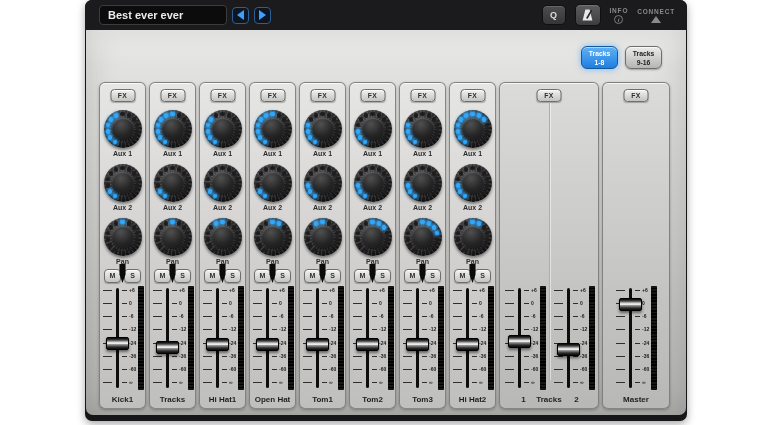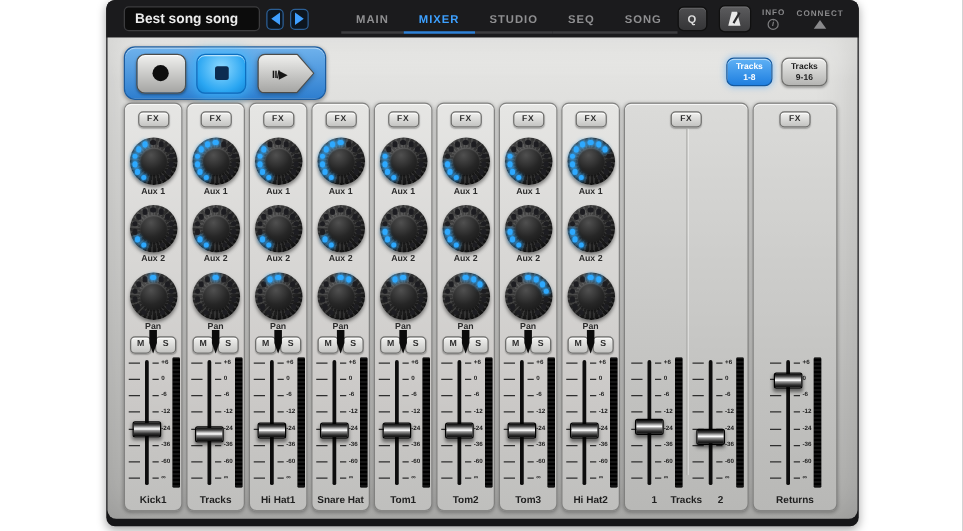--- a/index.html
+++ b/index.html
@@ -139,66 +139,47 @@
   .ret-name { position:absolute; bottom:4px; text-align:center;
               font-size:8px; font-weight:bold; color:#1f1f1f; }
 </style>
 </head>
 <body>
 
 <div class="page">
   <div class="app">
 
     <div class="topbar">
-      <div class="title-box">Best song song</div>
+      <div class="title-box">Best ever ever</div>
       <div class="nav-btn">
         <span class="tri left"></span>
       </div>
       <div class="nav-btn">
         <span class="tri right"></span>
       </div>
-      <div class="tabs">
-          <div class="tab">MAIN</div>
-          <div class="tab active">MIXER</div>
-          <div class="tab">STUDIO</div>
-          <div class="tab">SEQ</div>
-          <div class="tab">SONG</div>
-        </div>
       <div class="top-right">
         <div class="sq-btn">Q</div>
         <div class="sq-btn metro">
           <svg width="15" height="14" viewBox="0 0 20 20">
             <polygon points="7,2 13,2 17,18 3,18" fill="#e8e8e8"></polygon>
             <line x1="9" y1="15" x2="16" y2="3" stroke="#2a2a2c" stroke-width="2.4"></line>
           </svg>
         </div>
         <div class="stack">
           <span>INFO</span>
           <span class="info-i">i</span>
         </div>
         <div class="stack">
           <span>CONNECT</span>
           <span class="tri-up"></span>
         </div>
       </div>
     </div>
 
     <div class="content">
-      <div class="transport">
-        <div class="tbtn">
-          <span class="rec-dot"></span>
-        </div>
-        <div class="tbtn stop" id="stop-btn">
-          <span class="stop-sq"></span>
-        </div>
-        <div class="playwrap">
-          <div class="shape-border"></div>
-          <div class="shape-fill">II/▶</div>
-        </div>
-      </div>
 
       <div class="banks">
           <div class="bank active">
             <div>Tracks</div>
             <div>1-8</div>
           </div>
           <div class="bank">
             <div>Tracks</div>
             <div>9-16</div>
           </div>
@@ -564,21 +545,21 @@
               <div class="f-lab" style="top: 69.7143px;">-36</div>
               <div class="f-tick-l" style="top: 82.8571px;"></div>
               <div class="f-tick-r" style="top: 82.8571px;"></div>
               <div class="f-lab" style="top: 82.8571px;">-60</div>
               <div class="f-tick-l" style="top: 96px;"></div>
               <div class="f-tick-r" style="top: 96px;"></div>
               <div class="f-lab" style="top: 96px;">∞</div>
               <div class="meter"></div>
               <div class="f-cap" style="top: 52.46px;"></div>
             </div>
-            <div class="ch-name">Snare Hat</div>
+            <div class="ch-name">Open Hat</div>
           </div>
           <div class="strip">
             <div class="fx-btn">FX</div>
             <div class="knob-group" style="top: 27px;">
               <div class="knob">
                 <div class="led on" style="left: 9.3px; top: 29.7904px;"></div>
                 <div class="led on" style="left: 4.51272px; top: 25.4036px;"></div>
                 <div class="led on" style="left: 2.02788px; top: 19.4047px;"></div>
                 <div class="led on" style="left: 2.31111px; top: 12.9177px;"></div>
                 <div class="led" style="left: 5.30933px; top: 7.15819px;"></div>
@@ -1030,19 +1011,19 @@
               <div class="f-lab" style="top: 69.7143px;">-36</div>
               <div class="f-tick-l" style="top: 82.8571px;"></div>
               <div class="f-tick-r" style="top: 82.8571px;"></div>
               <div class="f-lab" style="top: 82.8571px;">-60</div>
               <div class="f-tick-l" style="top: 96px;"></div>
               <div class="f-tick-r" style="top: 96px;"></div>
               <div class="f-lab" style="top: 96px;">∞</div>
               <div class="meter"></div>
               <div class="f-cap" style="top: 12.44px;"></div>
             </div>
-            <div class="ch-name">Returns</div>
+            <div class="ch-name">Master</div>
           </div>
         </div>
     </div>
 
   </div>
 </div>
 
 </body></html>

